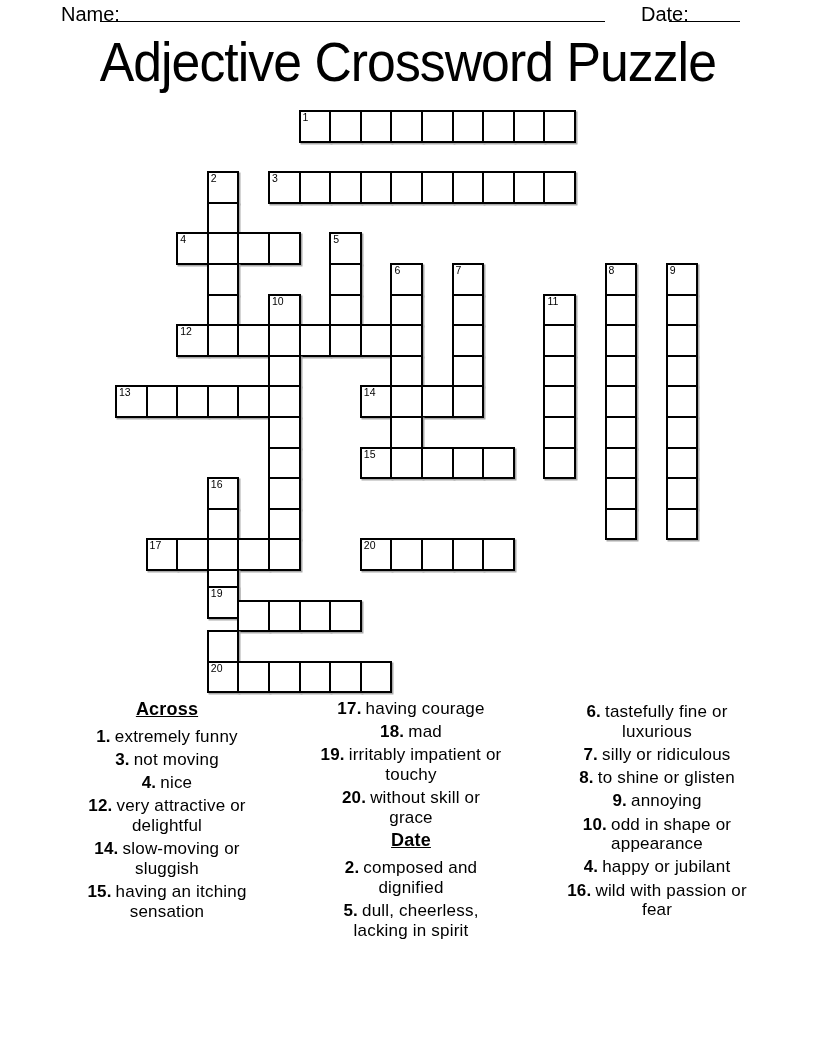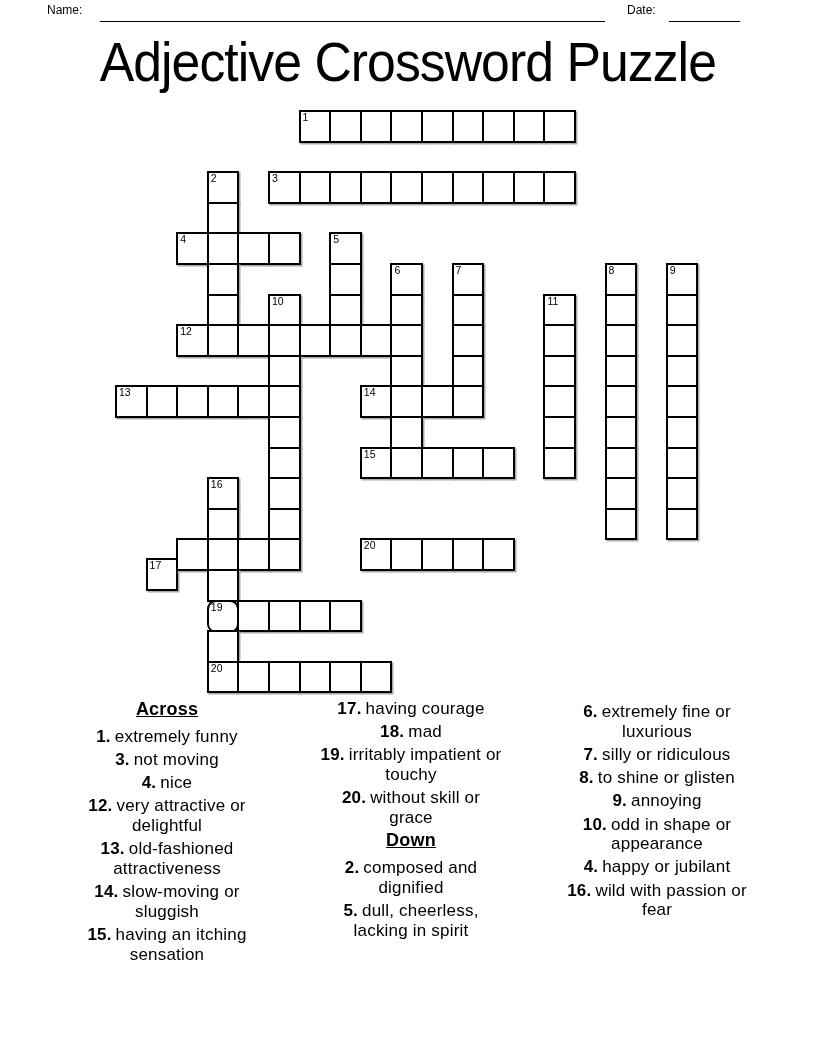--- a/index.html
+++ b/index.html
@@ -2,21 +2,21 @@
 <html><head>
 <meta charset="utf-8">
 <style>
   html,body{margin:0;padding:0;}
   body{
     width:816px;height:1056px;background:#ffffff;position:relative;
     font-family:"Liberation Sans","DejaVu Sans",sans-serif;color:#000;
     overflow:hidden;
   }
   
-  .hdr-label{position:absolute;top:3px;font-size:12px;color:#000;}
+  .hdr-label{position:absolute;top:3px;font-size:20px;color:#000;margin-left:14px;}
   #name-label{left:47px;}
   #date-label{left:627px;}
   .fill-line{position:absolute;top:2px;height:19px;border-bottom:1.8px solid #000;}
   #name-line{left:100px;width:505px;}
   #date-line{left:669px;width:71px;}
   
   #title-wrap{position:absolute;top:30px;left:0;width:816px;text-align:center;}
   #title-wrap span{
     display:inline-block;font-size:55px;font-weight:400;letter-spacing:-1px;
     transform:scaleX(0.94);transform-origin:center;white-space:nowrap;color:#000;
@@ -175,36 +175,36 @@
     <div class="cell" style="left: 91.8px; top: 367.2px;">
       <span class="cnum">16</span>
     </div>
     <div class="cell" style="left: 153px; top: 367.2px;"></div>
     <div class="cell" style="left: 489.6px; top: 367.2px;"></div>
     <div class="cell" style="left: 550.8px; top: 367.2px;"></div>
     <div class="cell" style="left: 91.8px; top: 397.8px;"></div>
     <div class="cell" style="left: 153px; top: 397.8px;"></div>
     <div class="cell" style="left: 489.6px; top: 397.8px;"></div>
     <div class="cell" style="left: 550.8px; top: 397.8px;"></div>
-    <div class="cell" style="left: 30.6px; top: 428.4px; margin-top: 20px;">
+    <div class="cell" style="left: 30.6px; top: 428.4px;">
       <span class="cnum">17</span>
     </div>
     <div class="cell" style="left: 61.2px; top: 428.4px;"></div>
     <div class="cell" style="left: 91.8px; top: 428.4px;"></div>
     <div class="cell" style="left: 122.4px; top: 428.4px;"></div>
     <div class="cell" style="left: 153px; top: 428.4px;"></div>
     <div class="cell" style="left: 244.8px; top: 428.4px;">
       <span class="cnum">20</span>
     </div>
     <div class="cell" style="left: 275.4px; top: 428.4px;"></div>
     <div class="cell" style="left: 306px; top: 428.4px;"></div>
     <div class="cell" style="left: 336.6px; top: 428.4px;"></div>
     <div class="cell" style="left: 367.2px; top: 428.4px;"></div>
     <div class="cell" style="left: 91.8px; top: 459px;"></div>
-    <div class="cell" style="left: 91.8px; top: 490px; border-radius: 9px;">
+    <div class="cell" style="left: 91.8px; top: 476px;">
       <span class="cnum">19</span>
     </div>
     <div class="cell" style="left: 122.4px; top: 489.6px;"></div>
     <div class="cell" style="left: 153px; top: 489.6px;"></div>
     <div class="cell" style="left: 183.6px; top: 489.6px;"></div>
     <div class="cell" style="left: 214.2px; top: 489.6px;"></div>
     <div class="cell" style="left: 91.8px; top: 520.2px;"></div>
     <div class="cell" style="left: 91.8px; top: 550.8px;">
       <span class="cnum">20</span>
     </div>
@@ -215,42 +215,40 @@
     <div class="cell" style="left: 244.8px; top: 550.8px;"></div>
   </div>
 
 <div class="clue-col" id="cluecol0">
     <div class="clue-header">Across</div>
     <div class="clue"><b>1.</b><span class="ctext">extremely funny</span></div>
     <div class="clue"><b>3.</b><span class="ctext">not moving</span></div>
     <div class="clue"><b>4.</b><span class="ctext">nice</span></div>
     <div class="clue"><b>12.</b><span class="ctext">very attractive or
 delightful</span></div>
-    <div class="clue"><b>13.</b><span class="ctext">old-fashioned
-attractiveness</span></div>
     <div class="clue"><b>14.</b><span class="ctext">slow-moving or
 sluggish</span></div>
     <div class="clue"><b>15.</b><span class="ctext">having an itching
 sensation</span></div>
   </div>
 <div class="clue-col" id="cluecol1">
     <div class="clue"><b>17.</b><span class="ctext">having courage</span></div>
     <div class="clue"><b>18.</b><span class="ctext">mad</span></div>
     <div class="clue"><b>19.</b><span class="ctext">irritably impatient or
 touchy</span></div>
     <div class="clue"><b>20.</b><span class="ctext">without skill or
 grace</span></div>
-    <div class="clue-header">Down</div>
+    <div class="clue-header">Date</div>
     <div class="clue"><b>2.</b><span class="ctext">composed and
 dignified</span></div>
     <div class="clue"><b>5.</b><span class="ctext">dull, cheerless,
 lacking in spirit</span></div>
   </div>
 <div class="clue-col" id="cluecol2">
-    <div class="clue"><b>6.</b><span class="ctext">extremely fine or
+    <div class="clue"><b>6.</b><span class="ctext">tastefully fine or
 luxurious</span></div>
     <div class="clue"><b>7.</b><span class="ctext">silly or ridiculous</span></div>
     <div class="clue"><b>8.</b><span class="ctext">to shine or glisten</span></div>
     <div class="clue"><b>9.</b><span class="ctext">annoying</span></div>
     <div class="clue"><b>10.</b><span class="ctext">odd in shape or
 appearance</span></div>
     <div class="clue"><b>4.</b><span class="ctext">happy or jubilant</span></div>
     <div class="clue"><b>16.</b><span class="ctext">wild with passion or
 fear</span></div>
   </div>

